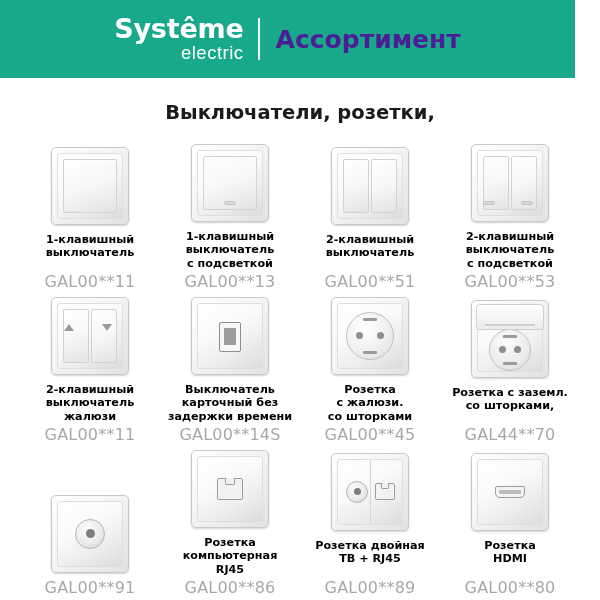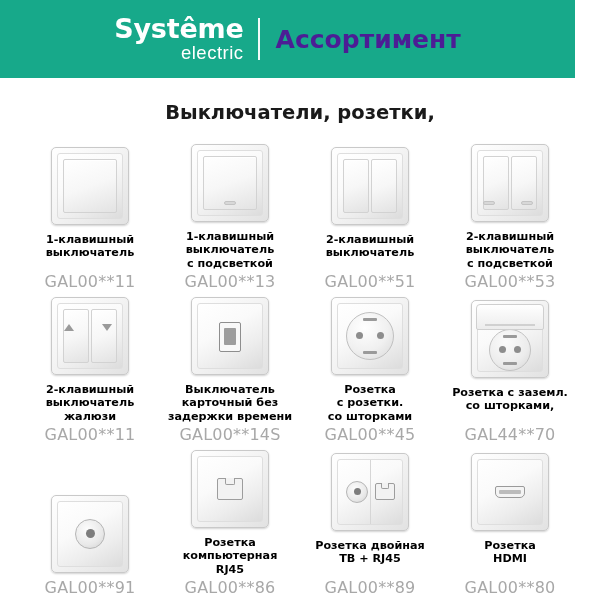--- a/index.html
+++ b/index.html
@@ -480,21 +480,21 @@
           <div class="socket-round">
             <div class="ground top"></div>
             <div class="ground bottom"></div>
             <div class="pin left"></div>
             <div class="pin right"></div>
           </div>
         </div>
       </div>
       <div class="caption">
         <div>Розетка</div>
-        <div>с розетки.</div>
+        <div>с жалюзи.</div>
         <div>со шторками</div>
       </div>
       <div class="code">GAL00**45</div>
     </div>
 
     <div class="cell">
       <div class="device-wrap">
         <div class="dev">
           <div class="inner"></div>
           <div class="socket-lower">

